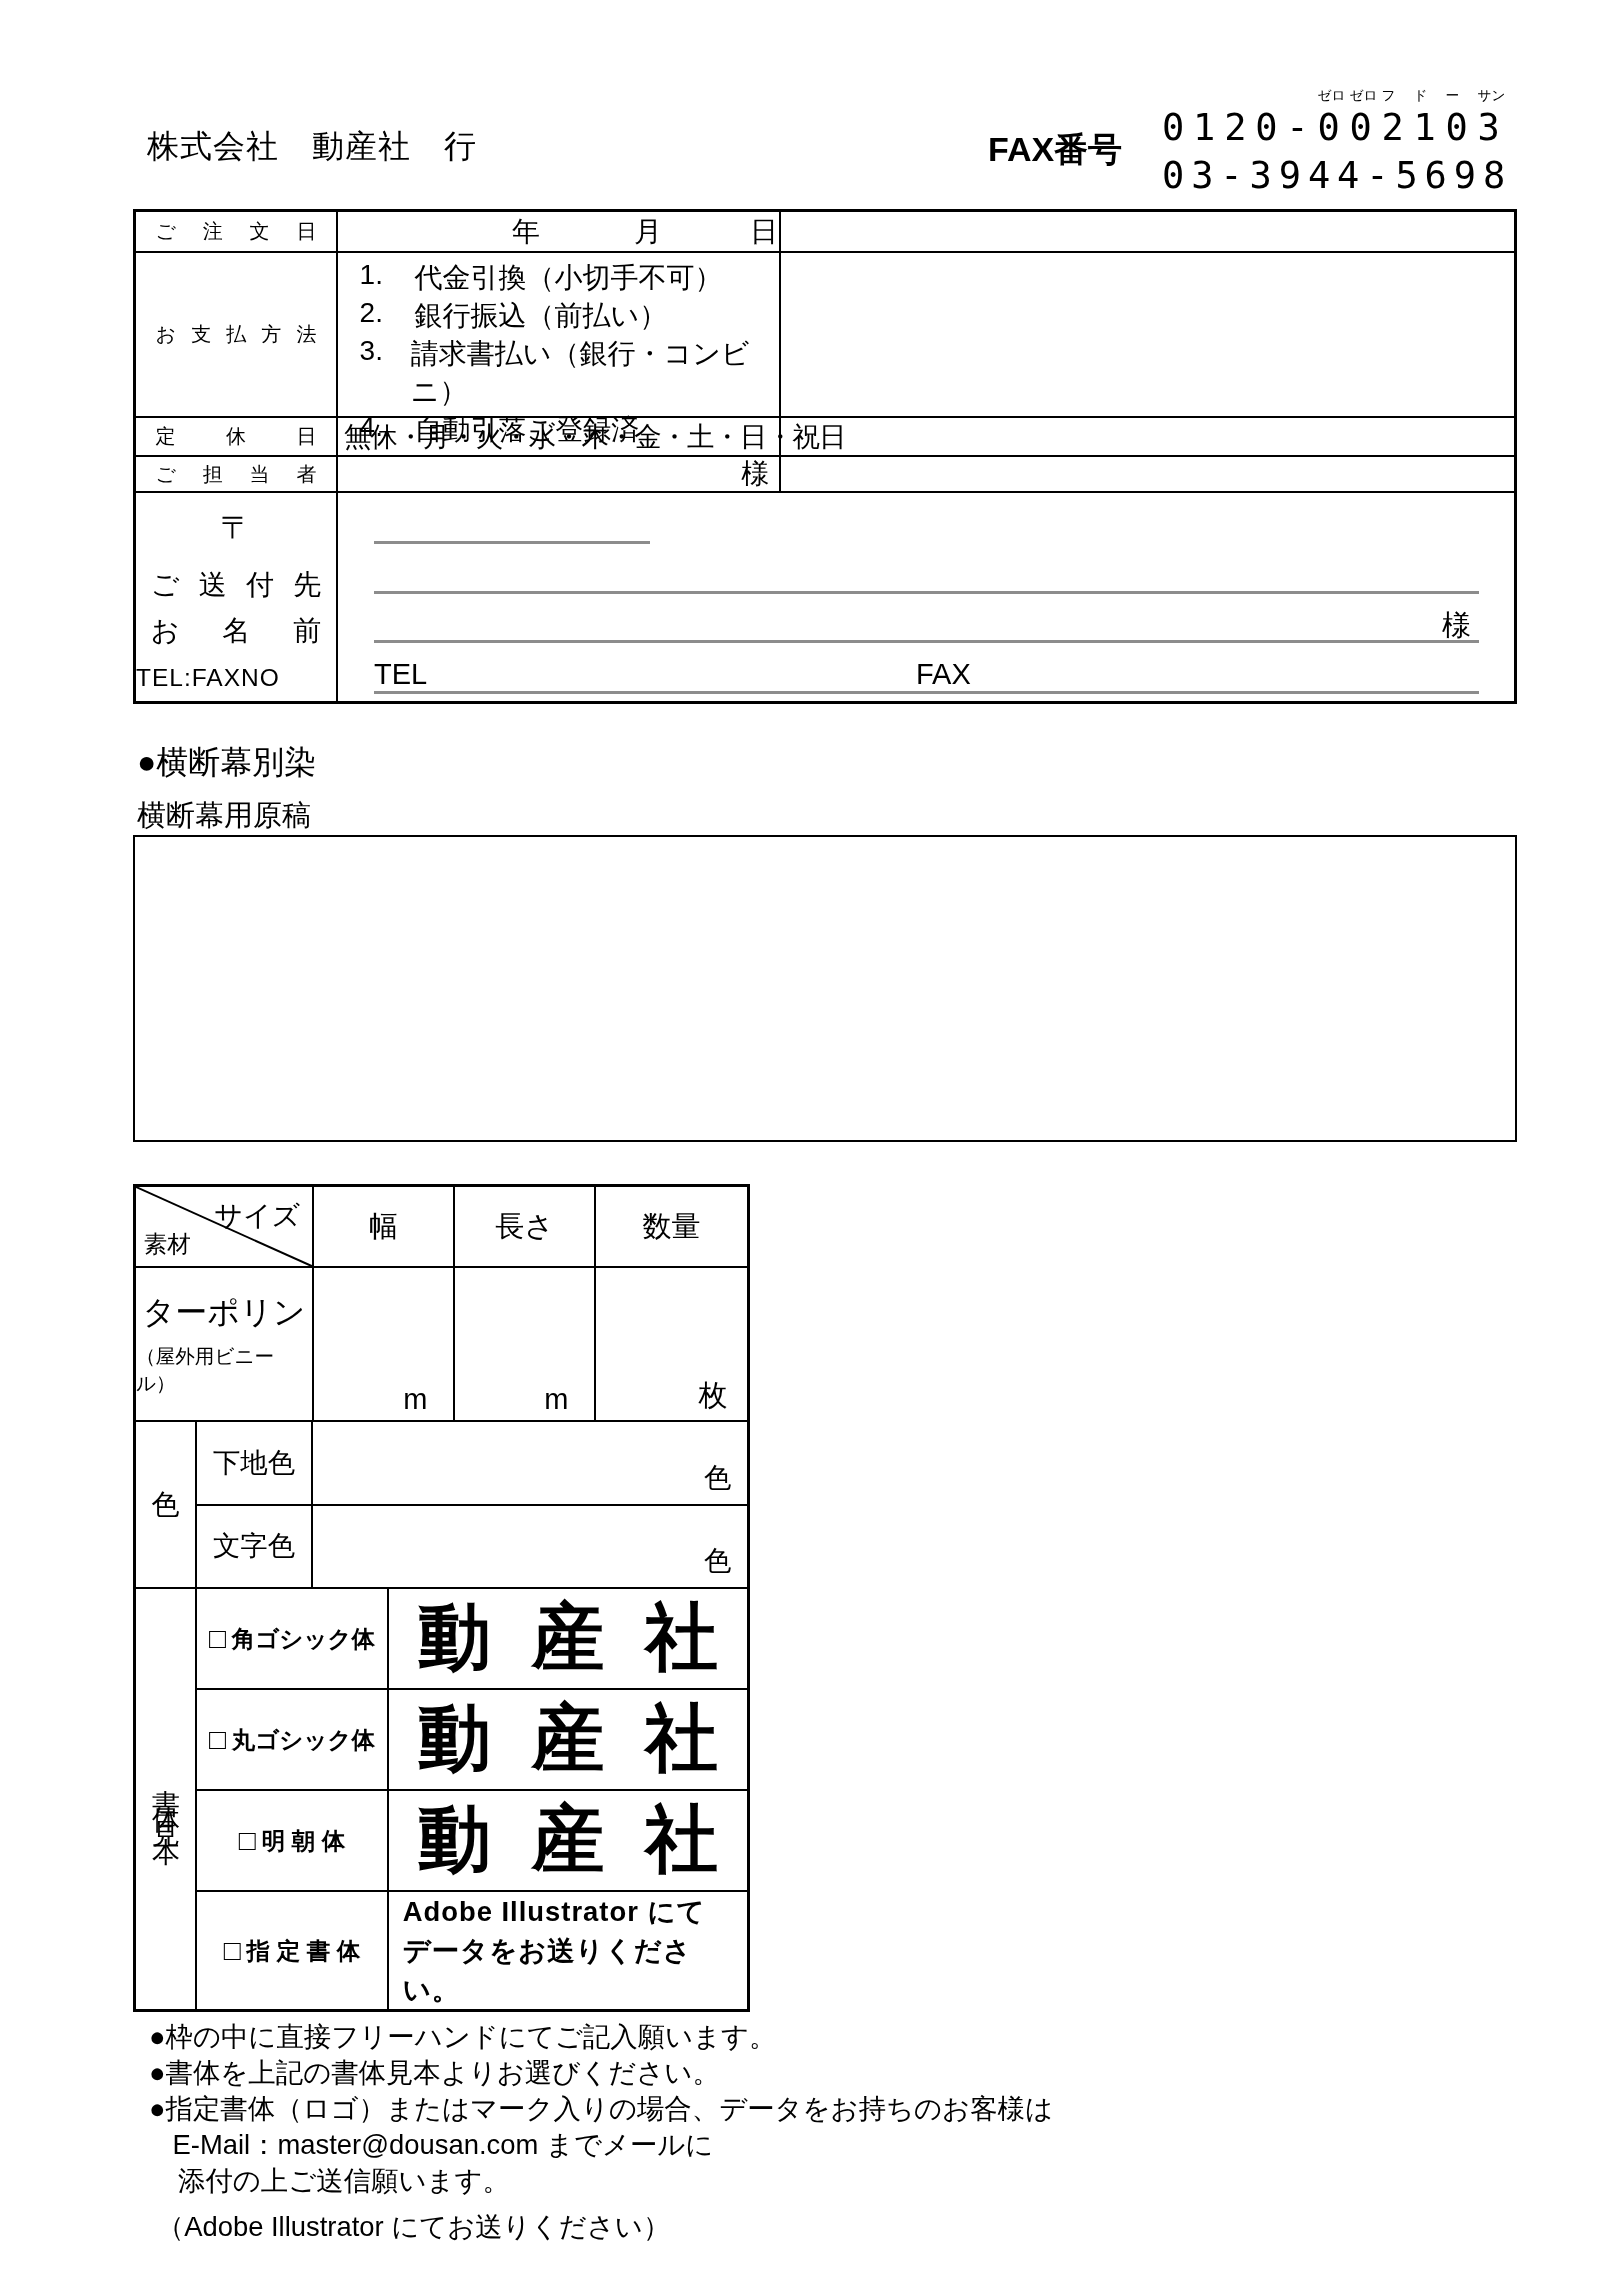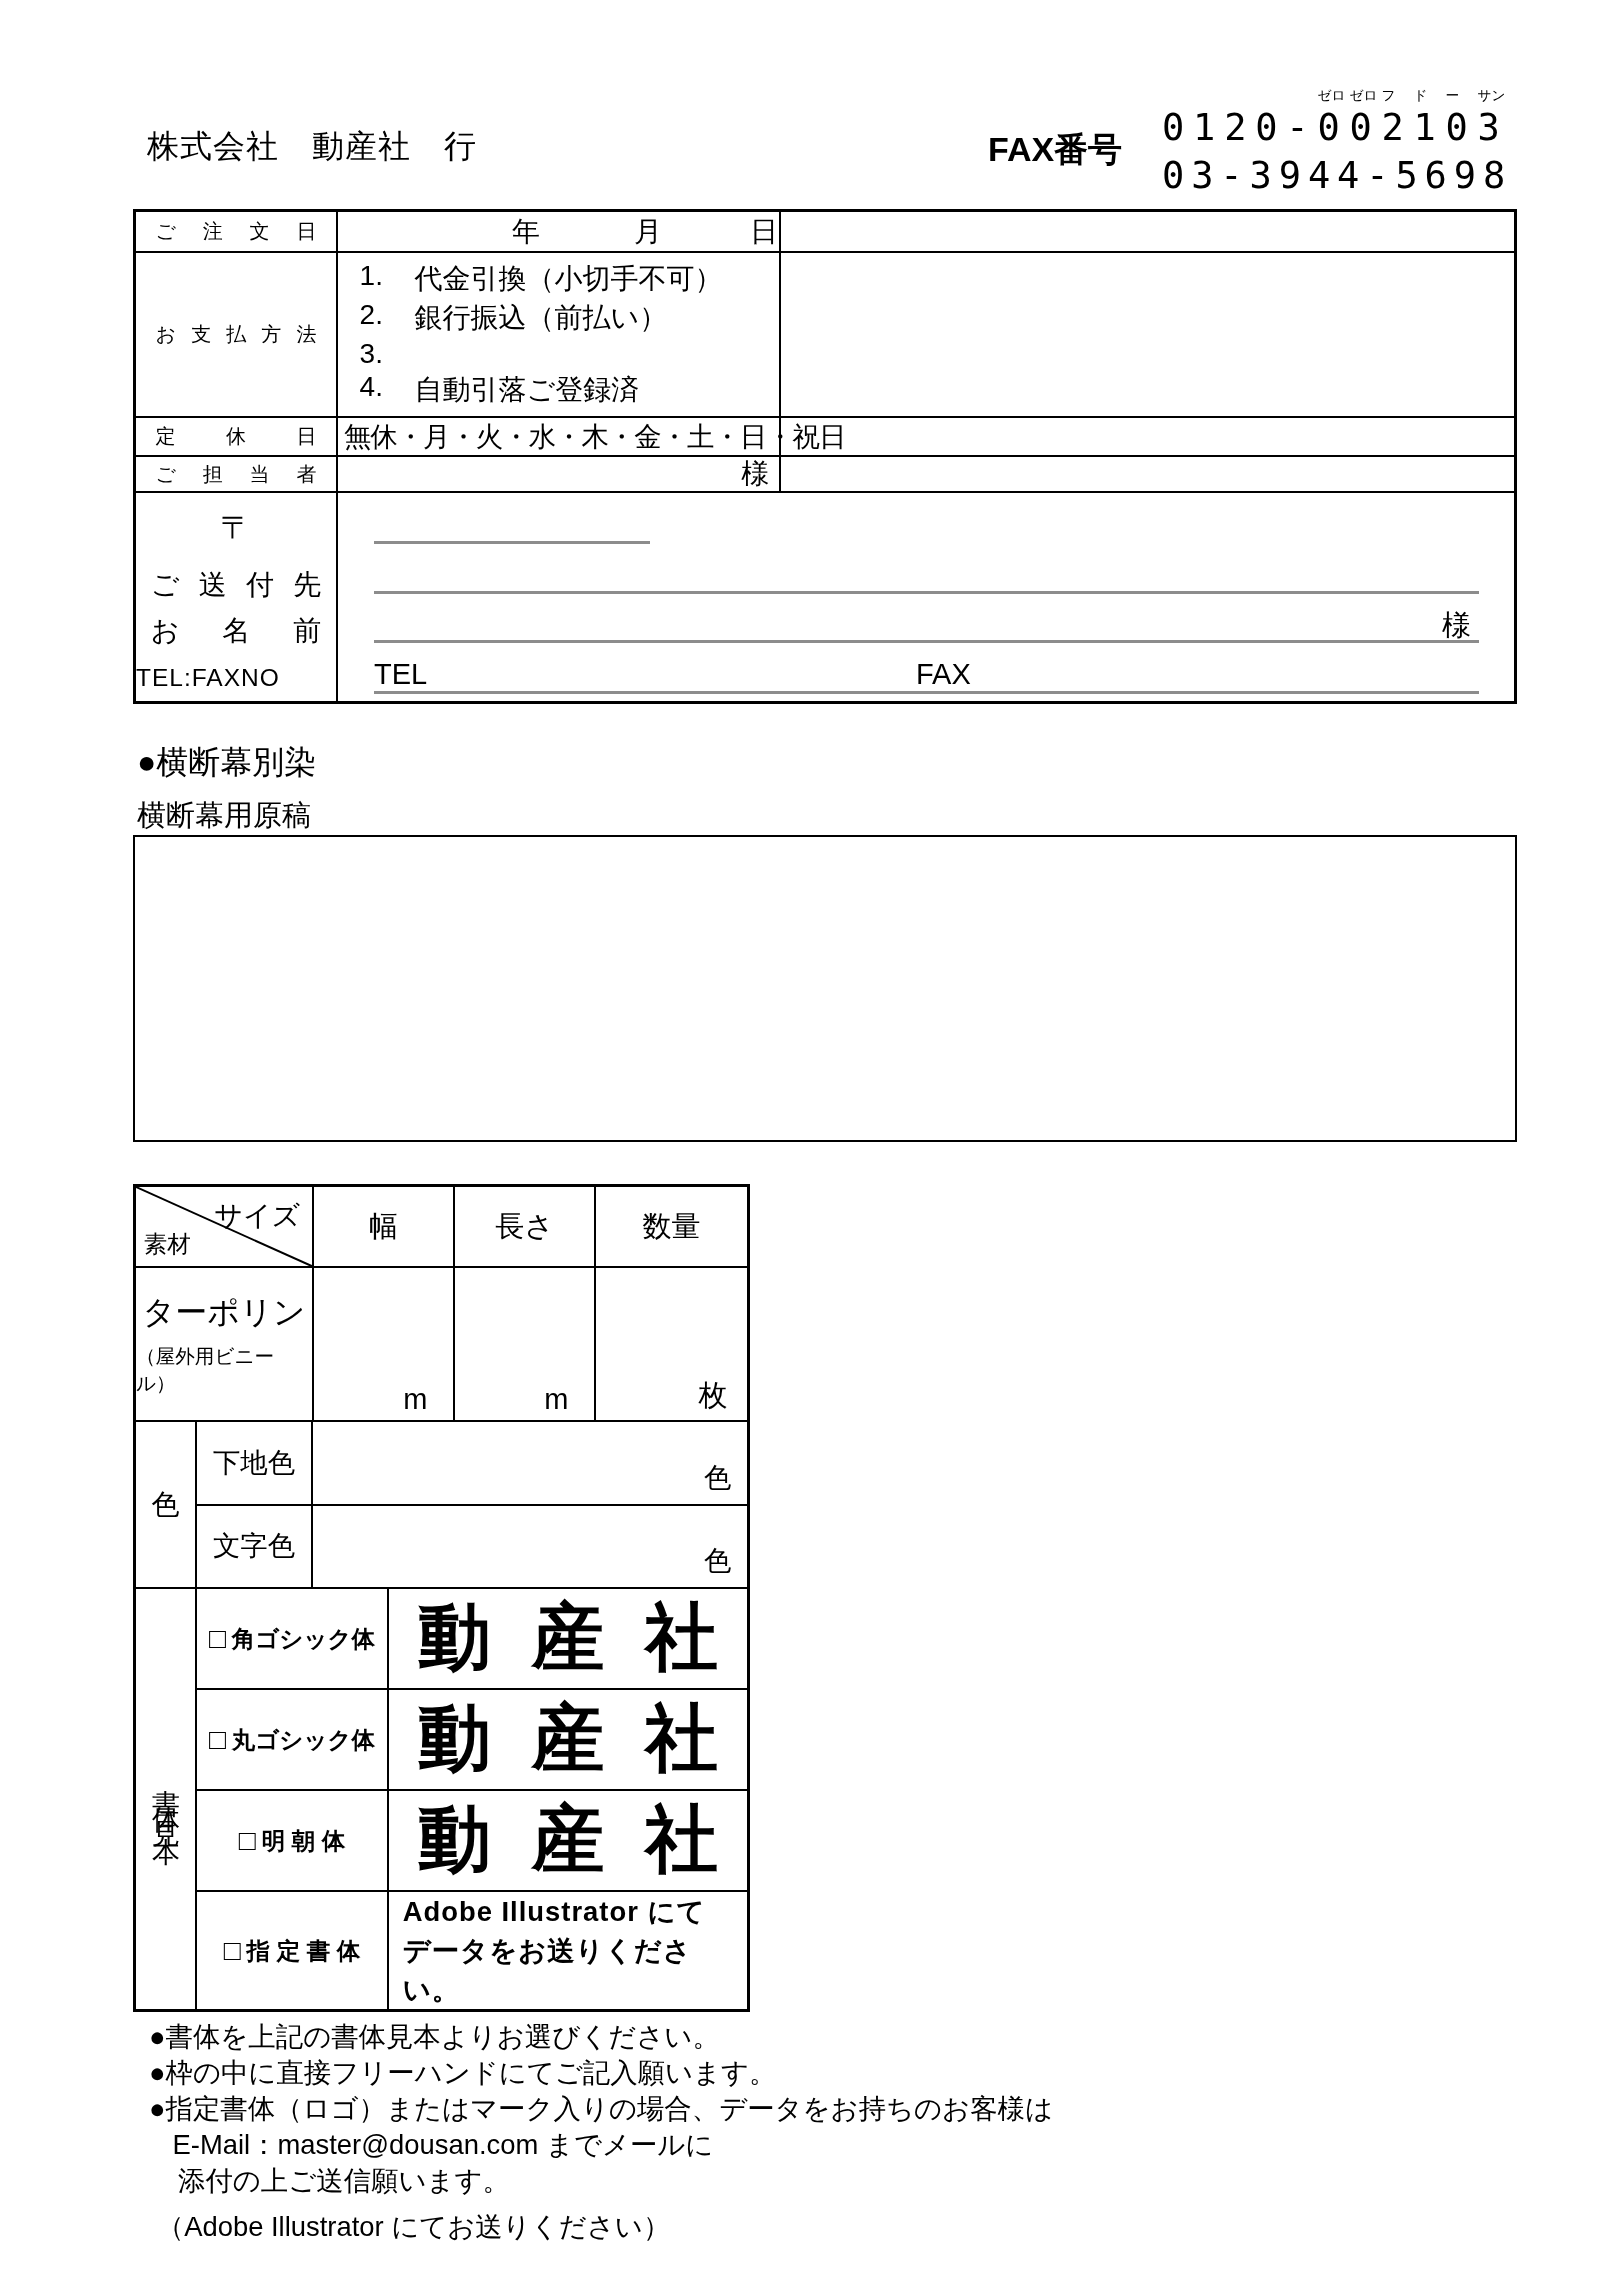--- a/index.html
+++ b/index.html
@@ -168,20 +168,21 @@
           <div class="pay-item">
               <span class="pay-no">1.</span>
               <span>代金引換（小切手不可）</span>
             </div>
           <div class="pay-item">
               <span class="pay-no">2.</span>
               <span>銀行振込（前払い）</span>
             </div>
           <div class="pay-item">
               <span class="pay-no">3.</span>
+              <span>請求書払い（銀行・コンビニ）</span>
             </div>
           <div class="pay-item">
               <span class="pay-no">4.</span>
               <span>自動引落ご登録済</span>
             </div>
         </div>
       </div>
       <div class="t1-rest"></div>
     </div>
     <div class="t1-row r3">
@@ -321,22 +322,22 @@
             <span>Adobe Illustrator にて</span>
             <span>データをお送りください。</span>
           </div>
         </div>
       </div>
     </div>
   </div>
 
 
   <div class="notes">
+    <div class="note">●枠の中に直接フリーハンドにてご記入願います。</div>
     <div class="note">●書体を上記の書体見本よりお選びください。</div>
-    <div class="note">●枠の中に直接フリーハンドにてご記入願います。</div>
     <div class="note">●指定書体（ロゴ）またはマーク入りの場合、データをお持ちのお客様は</div>
     <div class="note ind1">E-Mail：master@dousan.com までメールに</div>
     <div class="note ind2">添付の上ご送信願います。</div>
     <div class="note last">（Adobe Illustrator にてお送りください）</div>
   </div>
 
 </div>
 
 
 </body></html>

